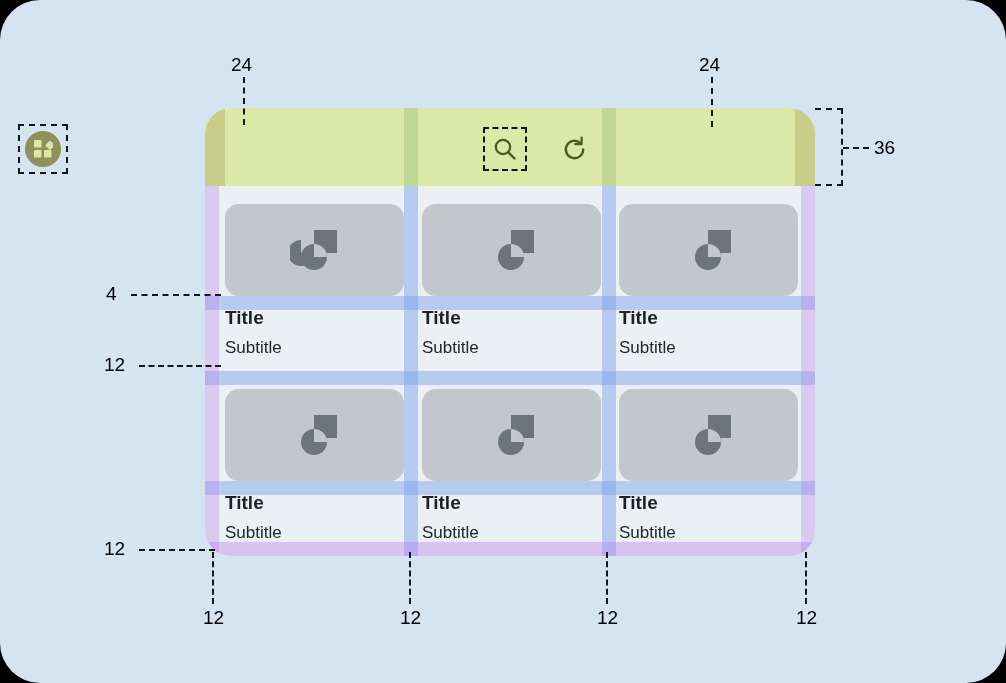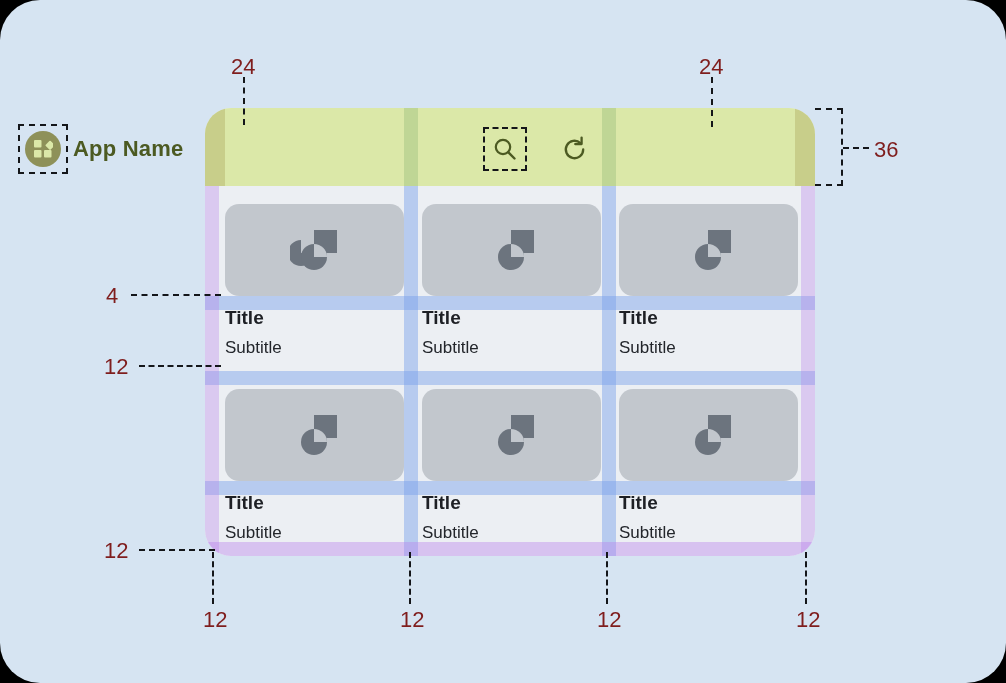--- a/index.html
+++ b/index.html
@@ -158,22 +158,22 @@
   .pad-bottom {
     position: absolute;
     left: 0; bottom: 0;
     width: 610px; height: 14px;
     background: rgba(186,130,235,0.42);
   }
 
   
   .ann-label {
     position: absolute;
-    font-size: 22px;
-    color: #7f1d1d;
+    font-size: 19px;
+    color: #000000;
     font-family: "Liberation Sans", sans-serif;
     white-space: nowrap;
   }
   .dash-v {
     position: absolute;
     border-left: 2px dashed #14161a;
     width: 0;
   }
   .dash-h {
     position: absolute;
@@ -277,21 +277,20 @@
 
   <div id="menu-box"></div>
   <div id="menu-btn">
     <svg width="20" height="20" viewBox="0 0 20 20">
       <rect x="1" y="1" width="7.5" height="7.5" rx="1" fill="#dbe8a8"></rect>
       <rect x="1" y="11" width="7.5" height="7.5" rx="1" fill="#dbe8a8"></rect>
       <rect x="11" y="11" width="7.5" height="7.5" rx="1" fill="#dbe8a8"></rect>
       <rect x="14.5" y="0.5" width="7" height="7" rx="1" fill="#dbe8a8" transform="rotate(45 14.7 4)"></rect>
     </svg>
   </div>
-  <div id="app-title">App Name</div>
 
   <div id="search-box"></div>
   <div id="search-btn">
     <svg width="26" height="26" viewBox="0 0 26 26">
       <circle cx="11" cy="11" r="7.2" fill="none" stroke="#4c5a22" stroke-width="2.2"></circle>
       <line x1="16.2" y1="16.2" x2="22.5" y2="22.5" stroke="#4c5a22" stroke-width="2.4" stroke-linecap="round"></line>
     </svg>
   </div>
 
   <div id="refresh-btn">

